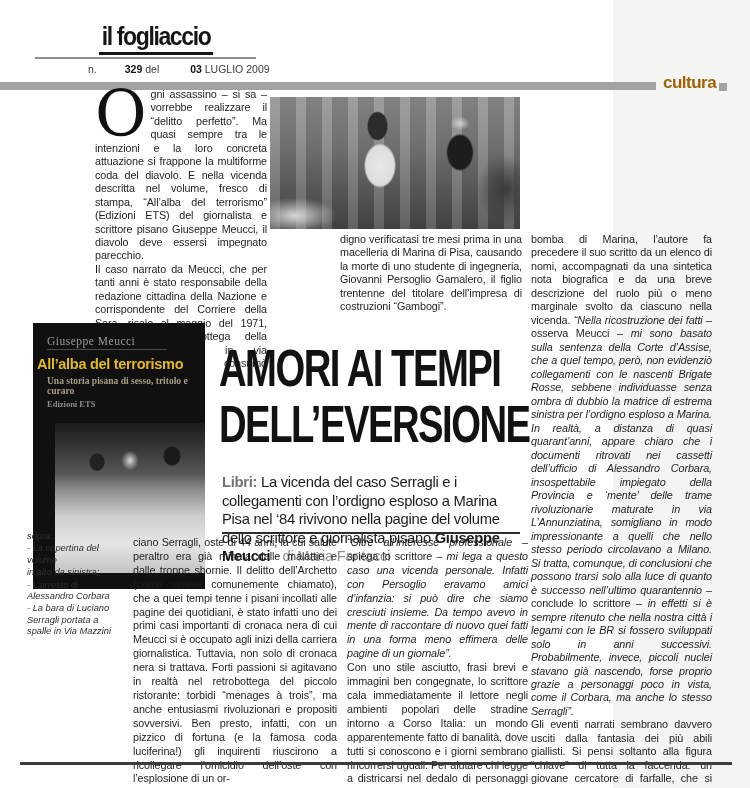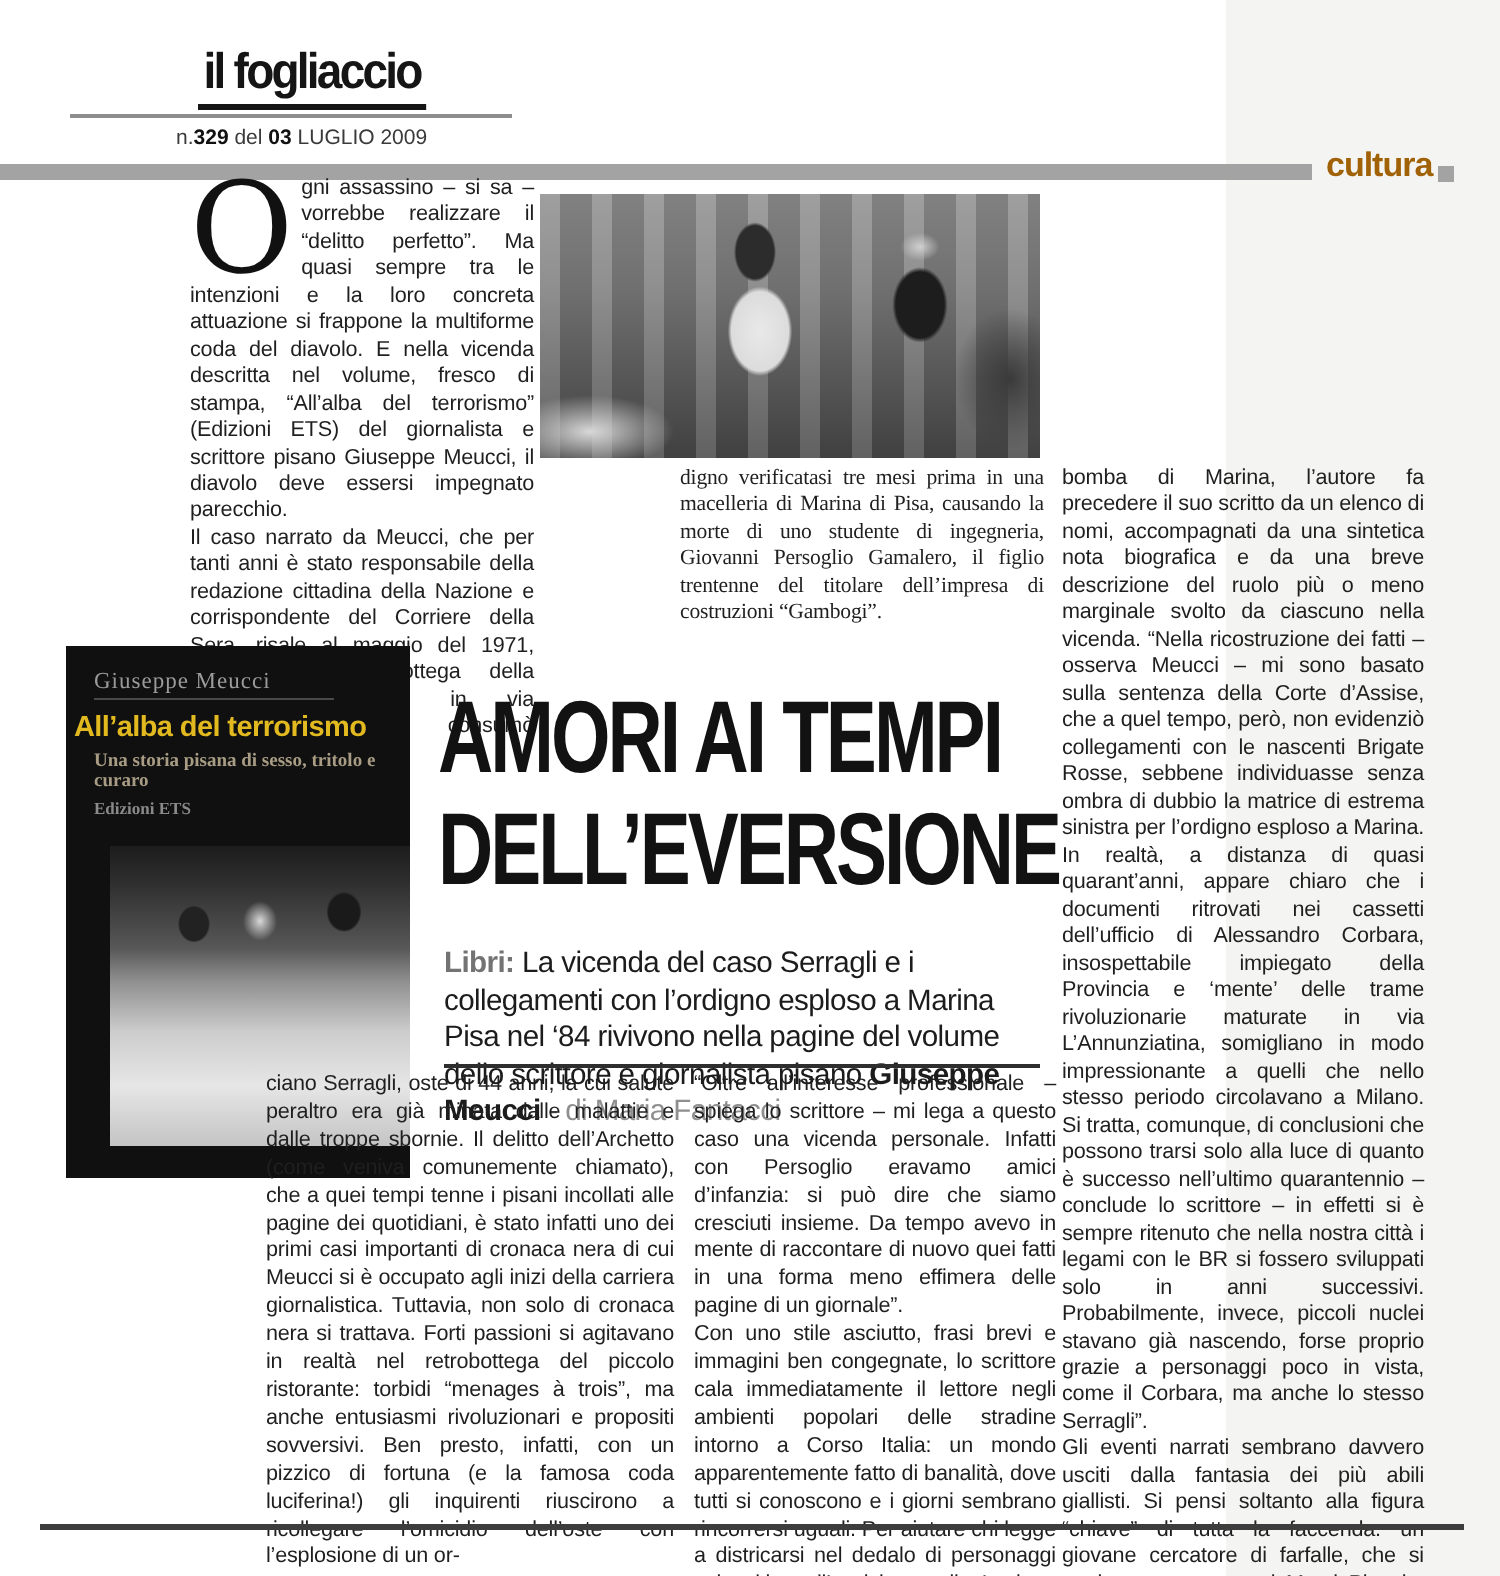--- a/index.html
+++ b/index.html
@@ -6,21 +6,21 @@
   body{width:750px;height:788px;background:#f4f4f2;overflow:hidden;
        font-family:"Liberation Sans",sans-serif;-webkit-font-smoothing:antialiased;}
   .page{position:relative;width:613px;height:788px;background:#ffffff;color:#222;}
 
   
   .logo{position:absolute;left:99px;top:22px;font-size:25px;font-weight:bold;
         letter-spacing:-1.5px;color:#151515;border-bottom:3px solid #151515;
         padding:0 3px 1px 3px;transform:scaleX(.92);transform-origin:left;}
   .logo-thinline{position:absolute;left:35px;top:57px;width:221px;height:2px;background:#8e8e8e;}
   .issue-line{position:absolute;left:88px;top:63px;font-size:10.5px;color:#3a3a3a;letter-spacing:0;}
-  .issue-line b{font-weight:bold;color:#111;}
+  .issue-line b{font-weight:bold;color:#111;margin-left:28px;}
   .mast-band{position:absolute;left:0;top:82px;width:656px;height:8px;background:#a3a3a3;}
   .section-label{position:absolute;left:663px;top:73px;font-size:17px;font-weight:bold;
                  color:#a16207;letter-spacing:-0.5px;}
   .section-square{position:absolute;left:719px;top:83px;width:8px;height:8px;background:#a3a3a3;}
 
   
   .main-photo{position:absolute;left:270px;top:97px;width:250px;height:132px;
     background-color:#6e6e6e;
     background-image:
       radial-gradient(ellipse 26px 36px at 44% 52%, #e9e9e9 0%, #dcdcdc 55%, rgba(220,220,220,0) 62%),
@@ -64,25 +64,25 @@
   .standfirst .byline{color:#8f8f8f;}
   .sf-rule{position:absolute;left:222px;top:532px;width:298px;height:2px;background:#2e2e2e;}
 
   
   .bodycol{position:absolute;font-size:10.8px;line-height:13.45px;text-align:justify;
            color:#1f1f1f;letter-spacing:-0.1px;}
   .bodycol .par{margin:0;}
   .intro{left:95px;top:88px;width:172px;}
   .dropcap{float:left;font-family:"DejaVu Serif",serif;font-size:63px;line-height:50px;
            font-weight:normal;color:#111;margin:2px 4px 0 0;}
-  .midtop{left:340px;top:233px;width:182px;font-family:Liberation Serif, serif;}
+  .midtop{left:340px;top:233px;width:182px;}
   .col3{left:531px;top:233px;width:181px;line-height:13.48px;}
   .col1{left:133px;top:536px;width:204px;line-height:13.9px;}
   .col2{left:347px;top:536px;width:181px;line-height:13.9px;}
-  .it{}
+  .it{font-style:italic;}
 
   
   .caption{position:absolute;left:27px;top:531px;width:96px;font-size:9.3px;line-height:11.4px;
            font-style:italic;color:#2e2e2e;}
   .caption div{margin:0 0 1px 0;}
 
   .bottom-rule{position:absolute;left:20px;top:762px;width:712px;height:3px;background:#3d3d3d;}
 </style>
 </head>
 <body>
@@ -119,20 +119,27 @@
   </div>
 
   <div class="headline">
     <div>AMORI AI TEMPI</div>
     <div>DELL’EVERSIONE</div>
   </div>
 
   <div class="standfirst"><span class="kicker">Libri:</span><span> La vicenda del caso Serragli e i collegamenti con l’ordigno esploso a Marina Pisa nel ‘84 rivivono nella pagine del volume dello scrittore e giornalista pisano </span><span class="author">Giuseppe Meucci</span><span class="byline"> - di Maria Fantacci</span></div>
   <div class="sf-rule"></div>
 
+  <div class="caption">
+    <div>sopra:</div>
+    <div>- La copertina del volume</div>
+    <div>in alto da sinistra:</div>
+    <div>- L’arresto di Alessandro Corbara</div>
+    <div>- La bara di Luciano Serragli portata a spalle in Via Mazzini</div>
+  </div>
 
   <div class="bodycol col1">ciano Serragli, oste di 44 anni, la cui salute peraltro era già minata dalle malattie e dalle troppe sbornie. Il delitto dell’Archetto (come veniva comunemente chiamato), che a quei tempi tenne i pisani incollati alle pagine dei quotidiani, è stato infatti uno dei primi casi importanti di cronaca nera di cui Meucci si è occupato agli inizi della carriera giornalistica. Tuttavia, non solo di cronaca nera si trattava. Forti passioni si agitavano in realtà nel retrobottega del piccolo ristorante: torbidi “menages à trois”, ma anche entusiasmi rivoluzionari e propositi sovversivi. Ben presto, infatti, con un pizzico di fortuna (e la famosa coda luciferina!) gli inquirenti riuscirono a ricollegare l’omicidio dell’oste con l’esplosione di un or-</div>
 
   <div class="bodycol col2">
     <div class="par"><span class="it">“Oltre all’interesse professionale</span><span> – spiega lo scrittore – </span><span class="it">mi lega a questo caso una vicenda personale. Infatti con Persoglio eravamo amici d’infanzia: si può dire che siamo cresciuti insieme. Da tempo avevo in mente di raccontare di nuovo quei fatti in una forma meno effimera delle pagine di un giornale”.</span></div>
     <div class="par">Con uno stile asciutto, frasi brevi e immagini ben congegnate, lo scrittore cala immediatamente il lettore negli ambienti popolari delle stradine intorno a Corso Italia: un mondo apparentemente fatto di banalità, dove tutti si conoscono e i giorni sembrano rincorrersi uguali. Per aiutare chi legge a districarsi nel dedalo di personaggi coinvolti nell’uccisione di Luciano Serragli e nel parallelo caso della</div>
   </div>
 
   <div class="bottom-rule"></div>
 

